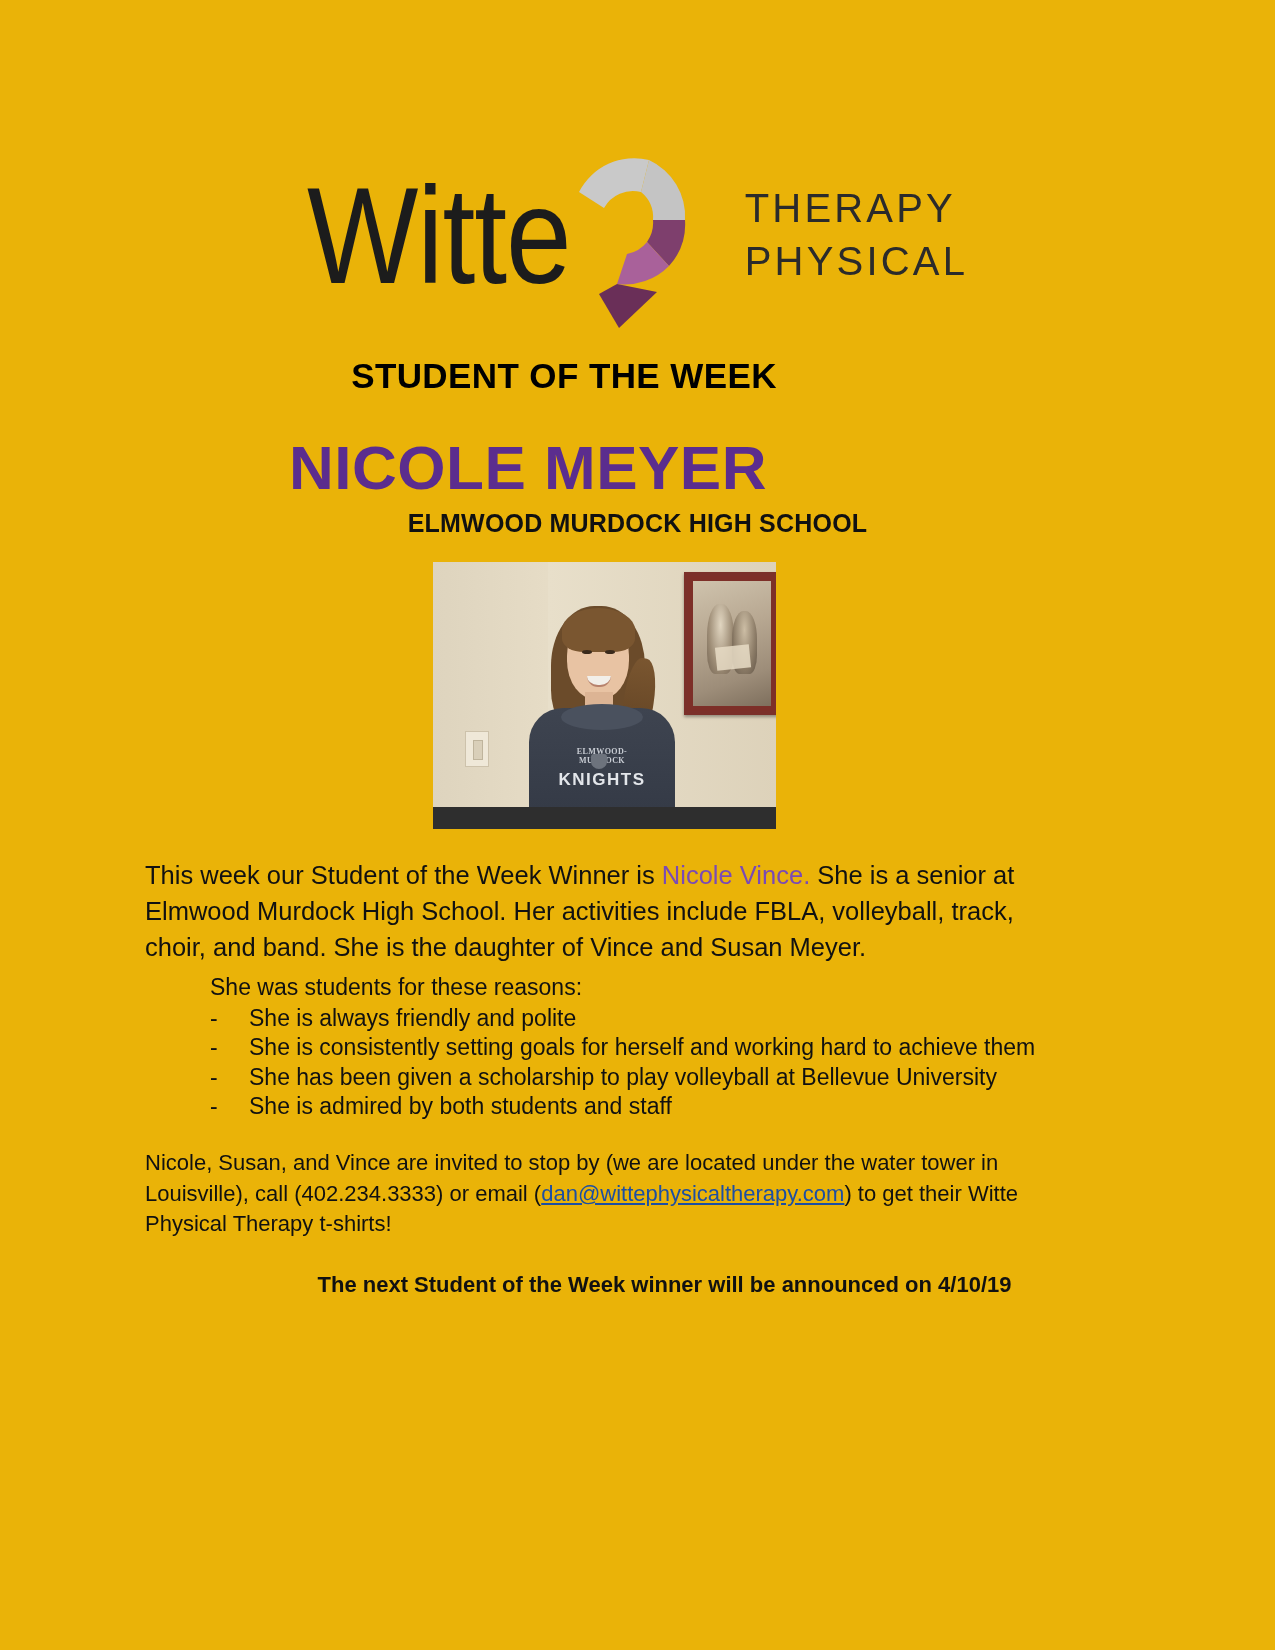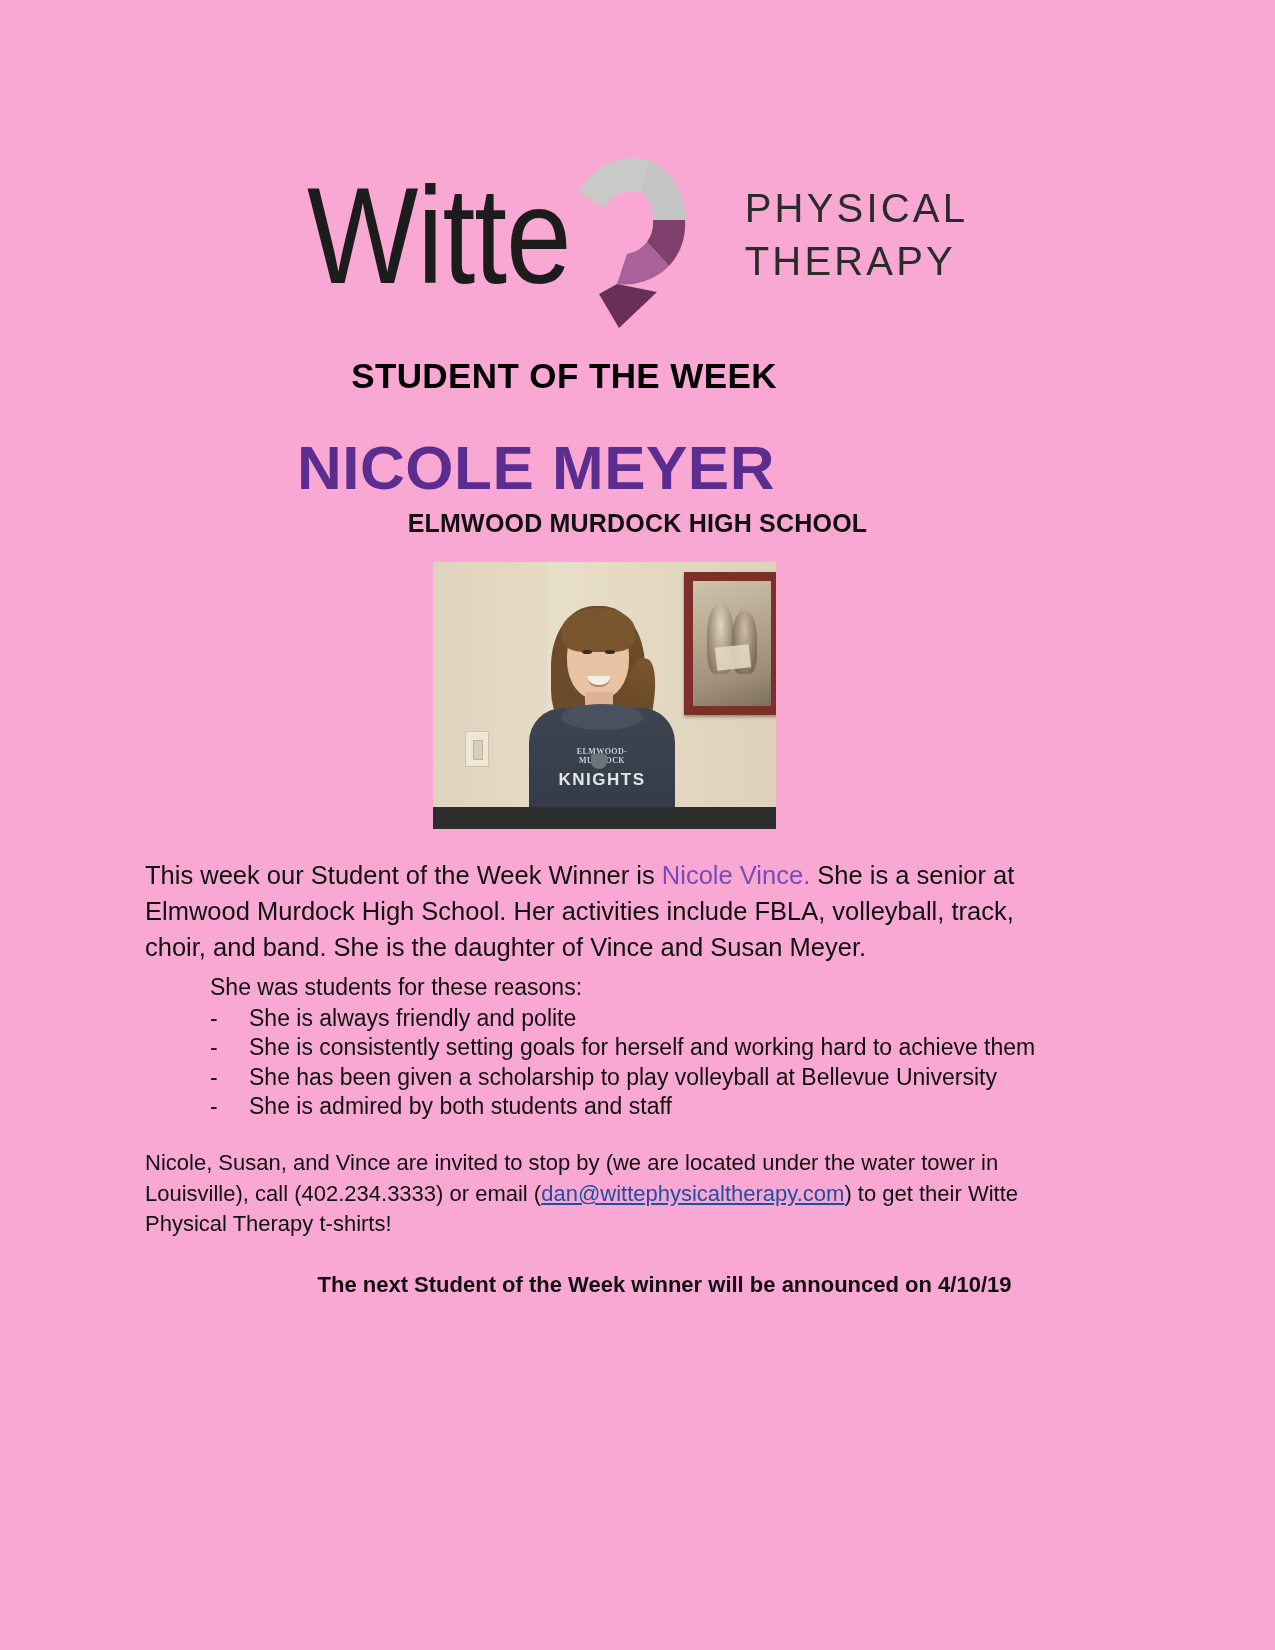--- a/index.html
+++ b/index.html
@@ -11,21 +11,21 @@
     width: 1275px;
     height: 1650px;
     font-family: "Liberation Sans", sans-serif;
     color: #000000;
     overflow: hidden;
   }
   .page {
     position: relative;
     width: 1275px;
     height: 1650px;
-    background: #f9a8d4;
+    background: #eab308;
   }
 
   
   .logo-block {
     position: absolute;
     left: 0;
     top: 140px;
     width: 1275px;
     display: flex;
     justify-content: center;
@@ -84,21 +84,20 @@
   .student-name {
     position: absolute;
     top: 432px;
     left: 0;
     width: 1056px;
     text-align: center;
     font-size: 62px;
     font-weight: bold;
     letter-spacing: 0.5px;
     color: #5b2d8e;
-    padding-left: 8px;
   }
   .school-name {
     position: absolute;
     top: 509px;
     left: 0;
     width: 1275px;
     text-align: center;
     font-size: 25px;
     font-weight: bold;
     letter-spacing: 0.2px;
@@ -316,22 +315,22 @@
           <path d="M92 18 A62 62 0 0 1 128 78 L96 78 A33 33 0 0 0 84 50 Z" fill="#c4c4c4"></path>
 
           <path d="M128 78 A62 62 0 0 1 112 124 L90 100 A33 33 0 0 0 96 78 Z" fill="#7e3f6d"></path>
 
           <path d="M112 124 A62 62 0 0 1 60 142 L70 112 A33 33 0 0 0 90 100 Z" fill="#a9619a"></path>
 
           <path d="M60 142 L100 150 L62 186 L42 152 Z" fill="#6a2f58"></path>
         </svg>
       </div>
       <div class="logo-tagline">
+        <div>THERAPY</div>
         <div>PHYSICAL</div>
-        <div>THERAPY</div>
       </div>
     </div>
   </div>
 
   <div class="sotw-title">STUDENT OF THE WEEK</div>
   <div class="student-name">NICOLE MEYER</div>
   <div class="school-name">ELMWOOD MURDOCK HIGH SCHOOL</div>
 
   <div class="photo-wrap">
     <div class="photo">

